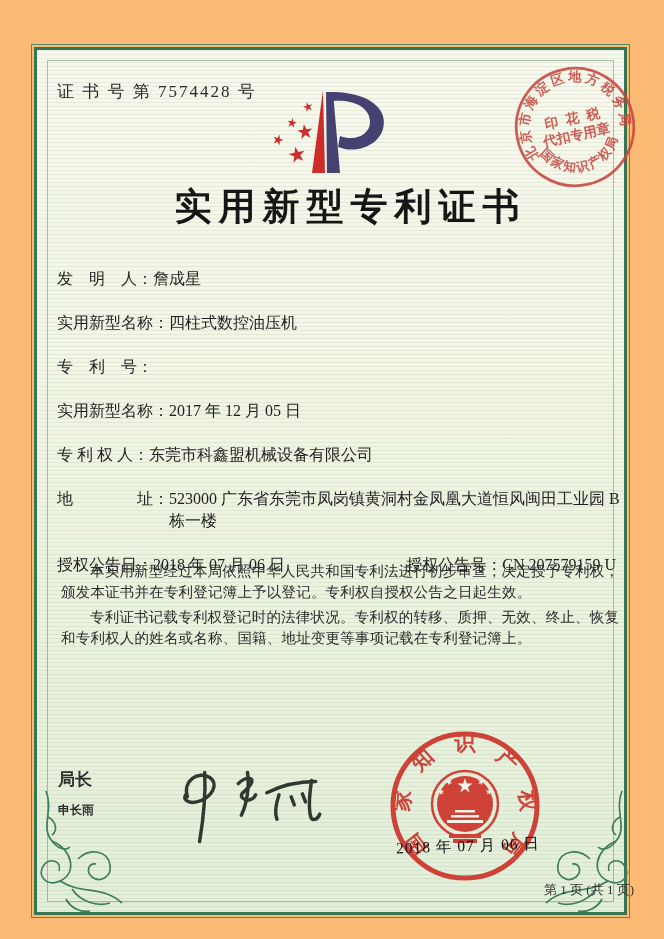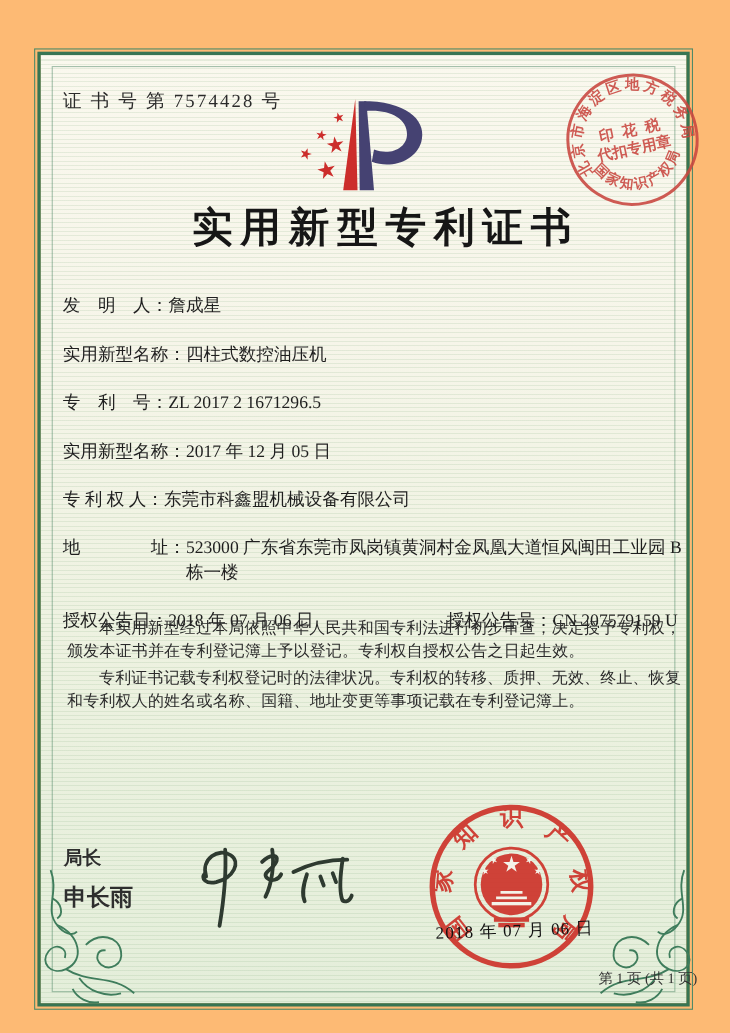--- a/index.html
+++ b/index.html
@@ -53,21 +53,21 @@
   
   .body-text {
     position:absolute; left:57px; right:40px; top:557px; z-index:2;
     font-size:14.5px; line-height:21px; color:#2b2b2b; letter-spacing:0.2px;
   }
   .body-text p { margin:4px; text-indent:2em; }
   
   .sig-title { position:absolute; left:58px; top:768px; z-index:2;
     font-family:"Liberation Sans","DejaVu Sans",sans-serif; font-size:17px; font-weight:bold; color:#2e2e2e; }
   .sig-name  { position:absolute; left:58px; top:802px; z-index:2;
-    font-family:"Liberation Sans","DejaVu Sans",sans-serif; font-size:21px; font-weight:bold; color:#2e2e2e; }
+    font-family:"Liberation Sans","DejaVu Sans",sans-serif; font-size:12px; font-weight:bold; color:#2e2e2e; }
   .sig-hand  { position:absolute; left:148px; top:750px; width:205px; height:112px; z-index:2; }
   
   .seal { position:absolute; left:385px; top:726px; width:160px; height:160px; z-index:3; opacity:0.93; }
   .seal text { font-family:"Liberation Serif","DejaVu Serif",serif; font-weight:bold; }
   .seal-date {
     position:absolute; left:396px; top:836px; z-index:4;
     font-size:15.5px; color:#111; letter-spacing:1px; transform:rotate(-2deg);
   }
   
   .footer { position:absolute; left:0; right:30px; top:881px; z-index:2;
@@ -130,21 +130,20 @@
     <div class="frow">
       <span class="flabel">发　明　人：</span>
       <span class="fvalue">詹成星</span>
     </div>
     <div class="frow">
       <span class="flabel">实用新型名称：</span>
       <span class="fvalue">四柱式数控油压机</span>
     </div>
     <div class="frow">
       <span class="flabel">专　利　号：</span>
-      <span class="fvalue">ZL 2017 2 1671296.5</span>
     </div>
     <div class="frow">
       <span class="flabel">实用新型名称：</span>
       <span class="fvalue">2017 年 12 月 05 日</span>
     </div>
     <div class="frow">
       <span class="flabel">专 利 权 人：</span>
       <span class="fvalue">东莞市科鑫盟机械设备有限公司</span>
     </div>
     <div class="frow">

